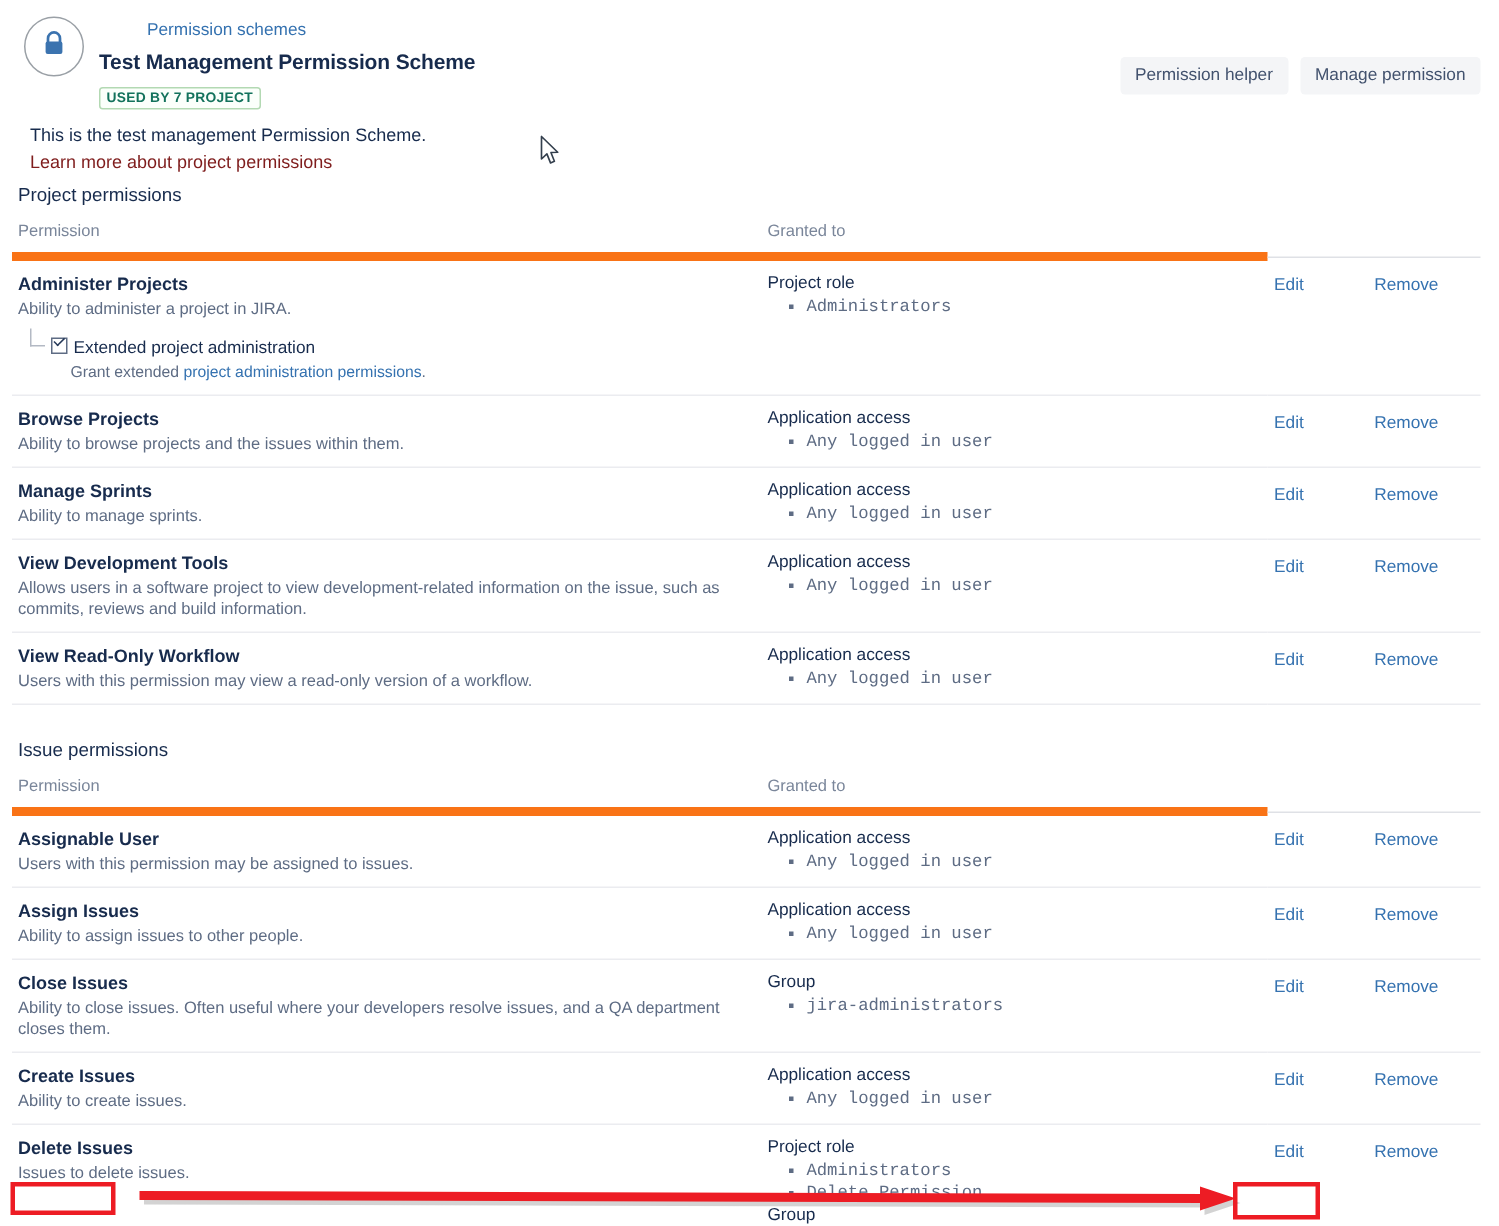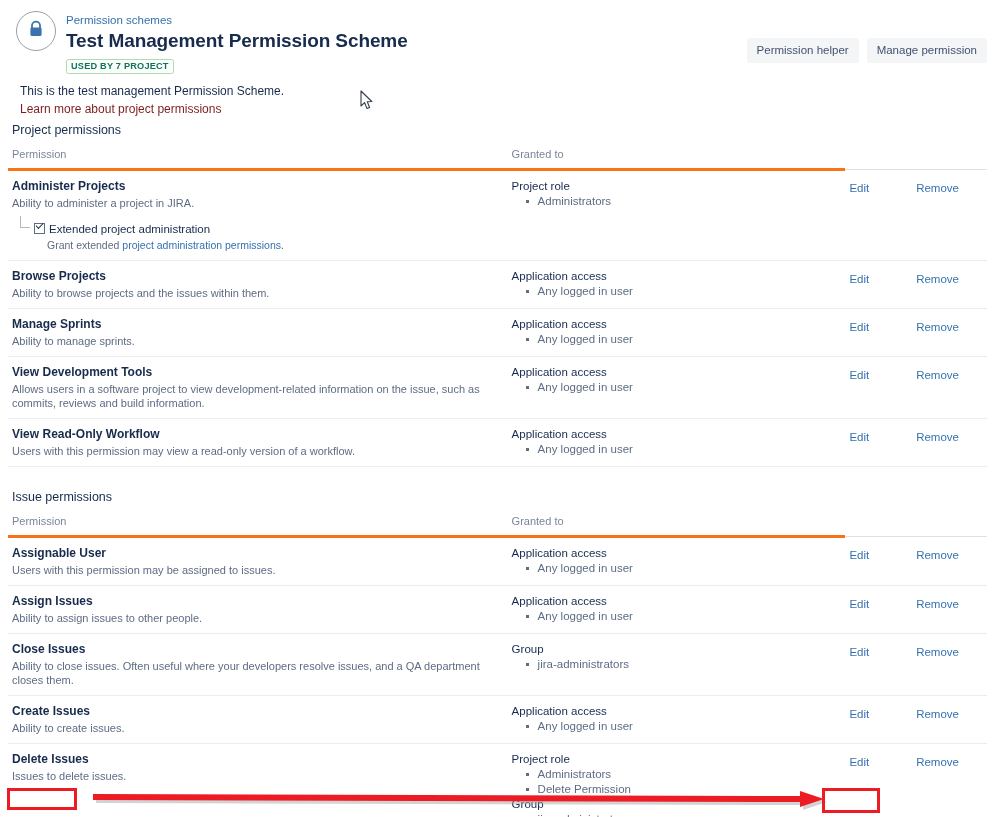--- a/index.html
+++ b/index.html
@@ -45,23 +45,24 @@
     margin-left: 10px;
     flex: 1 1 auto;
     padding-top: 2px;
   }
   .breadcrumb-link {
     font-size: 11.5px;
     color: #3572b0;
     text-decoration: none;
     display: inline-block;
     line-height: 14px;
+    margin-left: 32px;
   }
   .page-title {
-    font-size: 19px;
+    font-size: 14px;
     font-weight: bold;
     color: #172b4d;
     line-height: 24px;
     margin: 1px 0 2px 0;
     letter-spacing: -0.1px;
   }
   .usage-badge {
     display: inline-block;
     border: 1px solid #b3d9b3;
     border-radius: 2.5px;
@@ -121,21 +122,21 @@
     border-collapse: collapse;
     table-layout: fixed;
     margin-top: 10px;
   }
   table.perm-table th {
     text-align: left;
     font-size: 11px;
     font-weight: normal;
     color: #7a869a;
     padding: 0 0 8px 4px;
-    border-bottom: 3px solid #f97316;
+    border-bottom: 6px solid #f97316;
     vertical-align: bottom;
   }
   table.perm-table th.col-actions { border-bottom: 1px solid #dfe1e6; }
   table.perm-table td {
     vertical-align: top;
     padding: 8px 0 8px 4px;
     border-bottom: 1px solid #ebecf0;
   }
   .col-perm { width: 490px; }
   .col-granted { width: 330px; }
@@ -209,20 +210,21 @@
   .granted-type {
     font-size: 11.5px;
     font-weight: normal;
     color: #172b4d;
     line-height: 15px;
   }
   .granted-list {
     list-style: none;
     margin: 0;
     padding: 0 0 0 14px;
+    font-family: Liberation Mono, monospace;
   }
   .granted-list li {
     font-size: 11.5px;
     color: #5e6c84;
     line-height: 15px;
     position: relative;
     padding-left: 12px;
   }
   .granted-list li::before {
     content: "";

